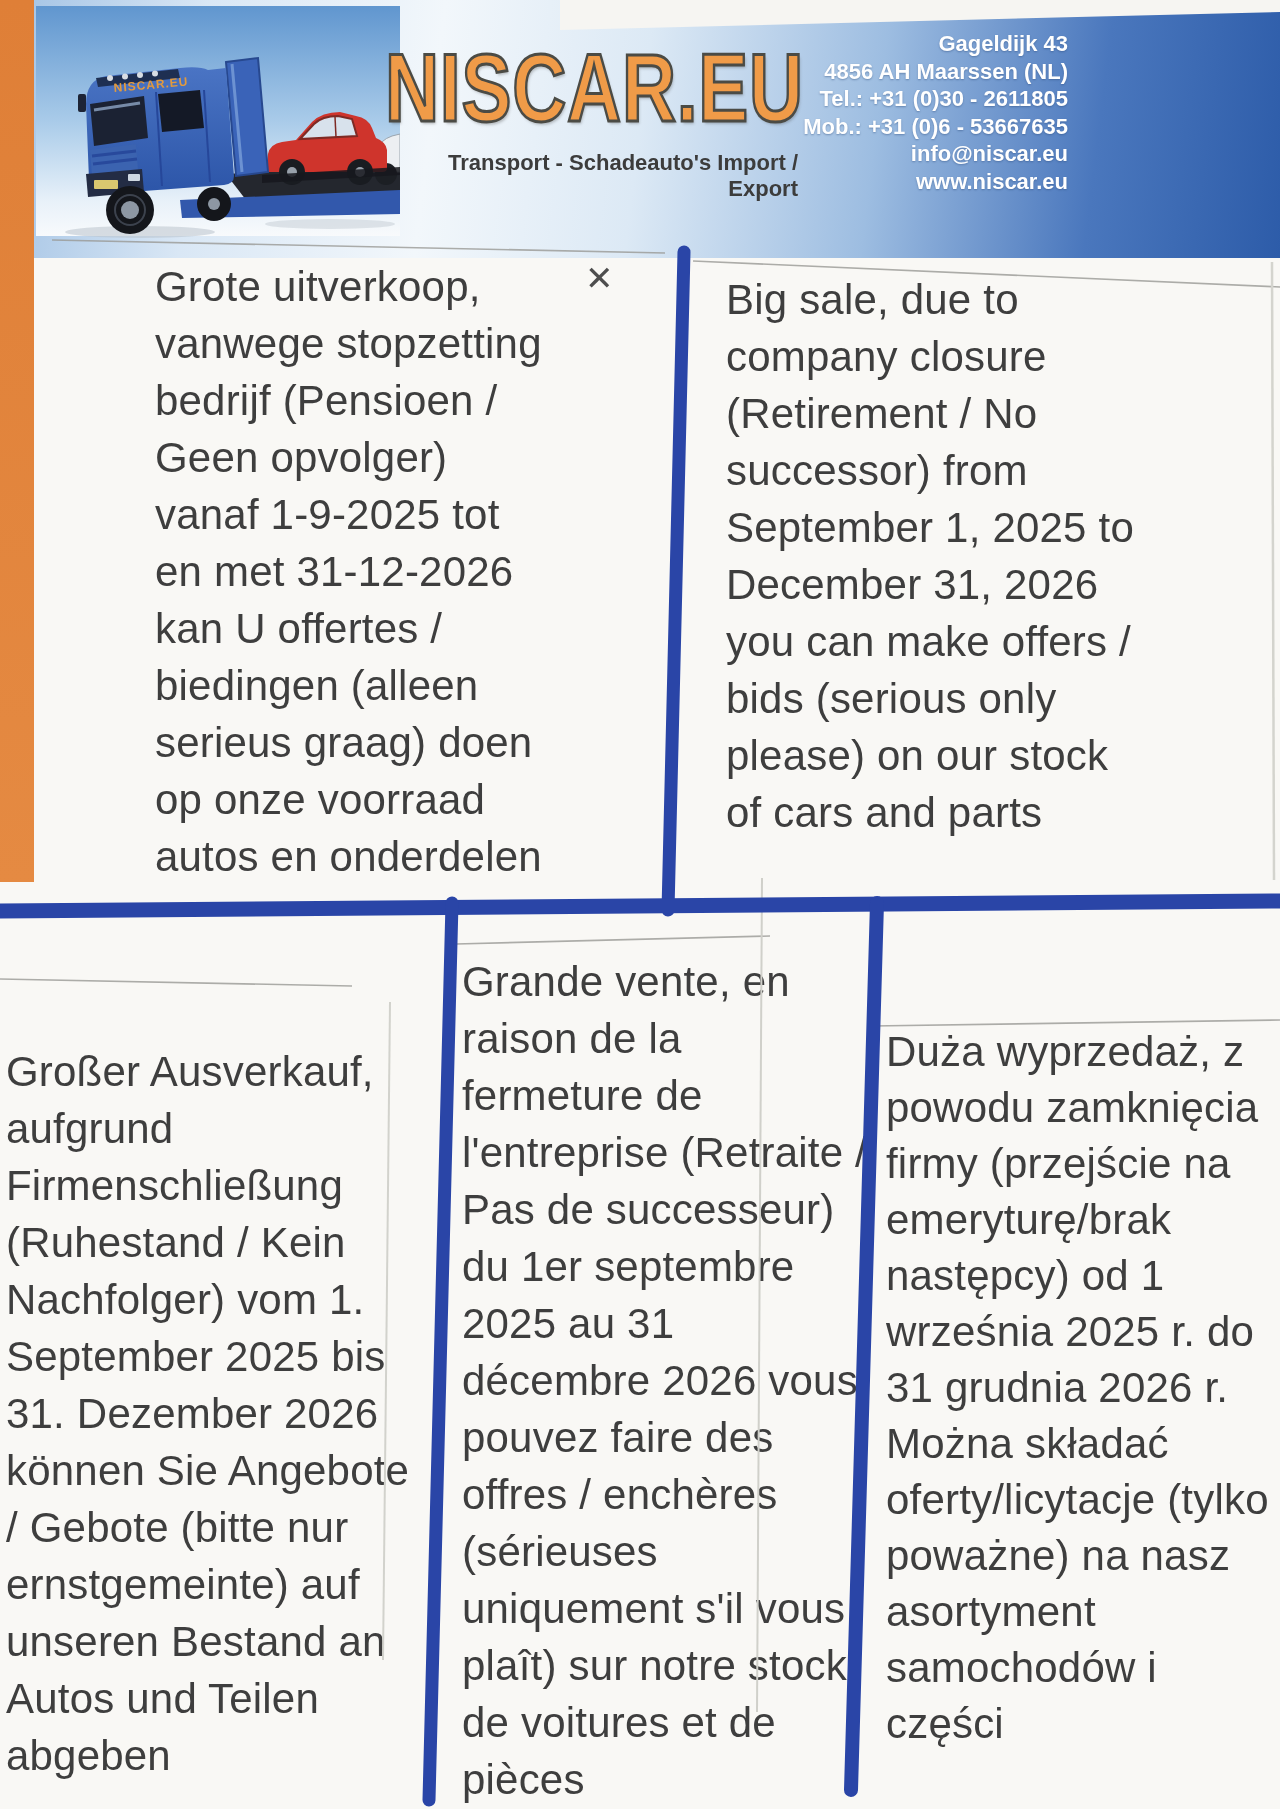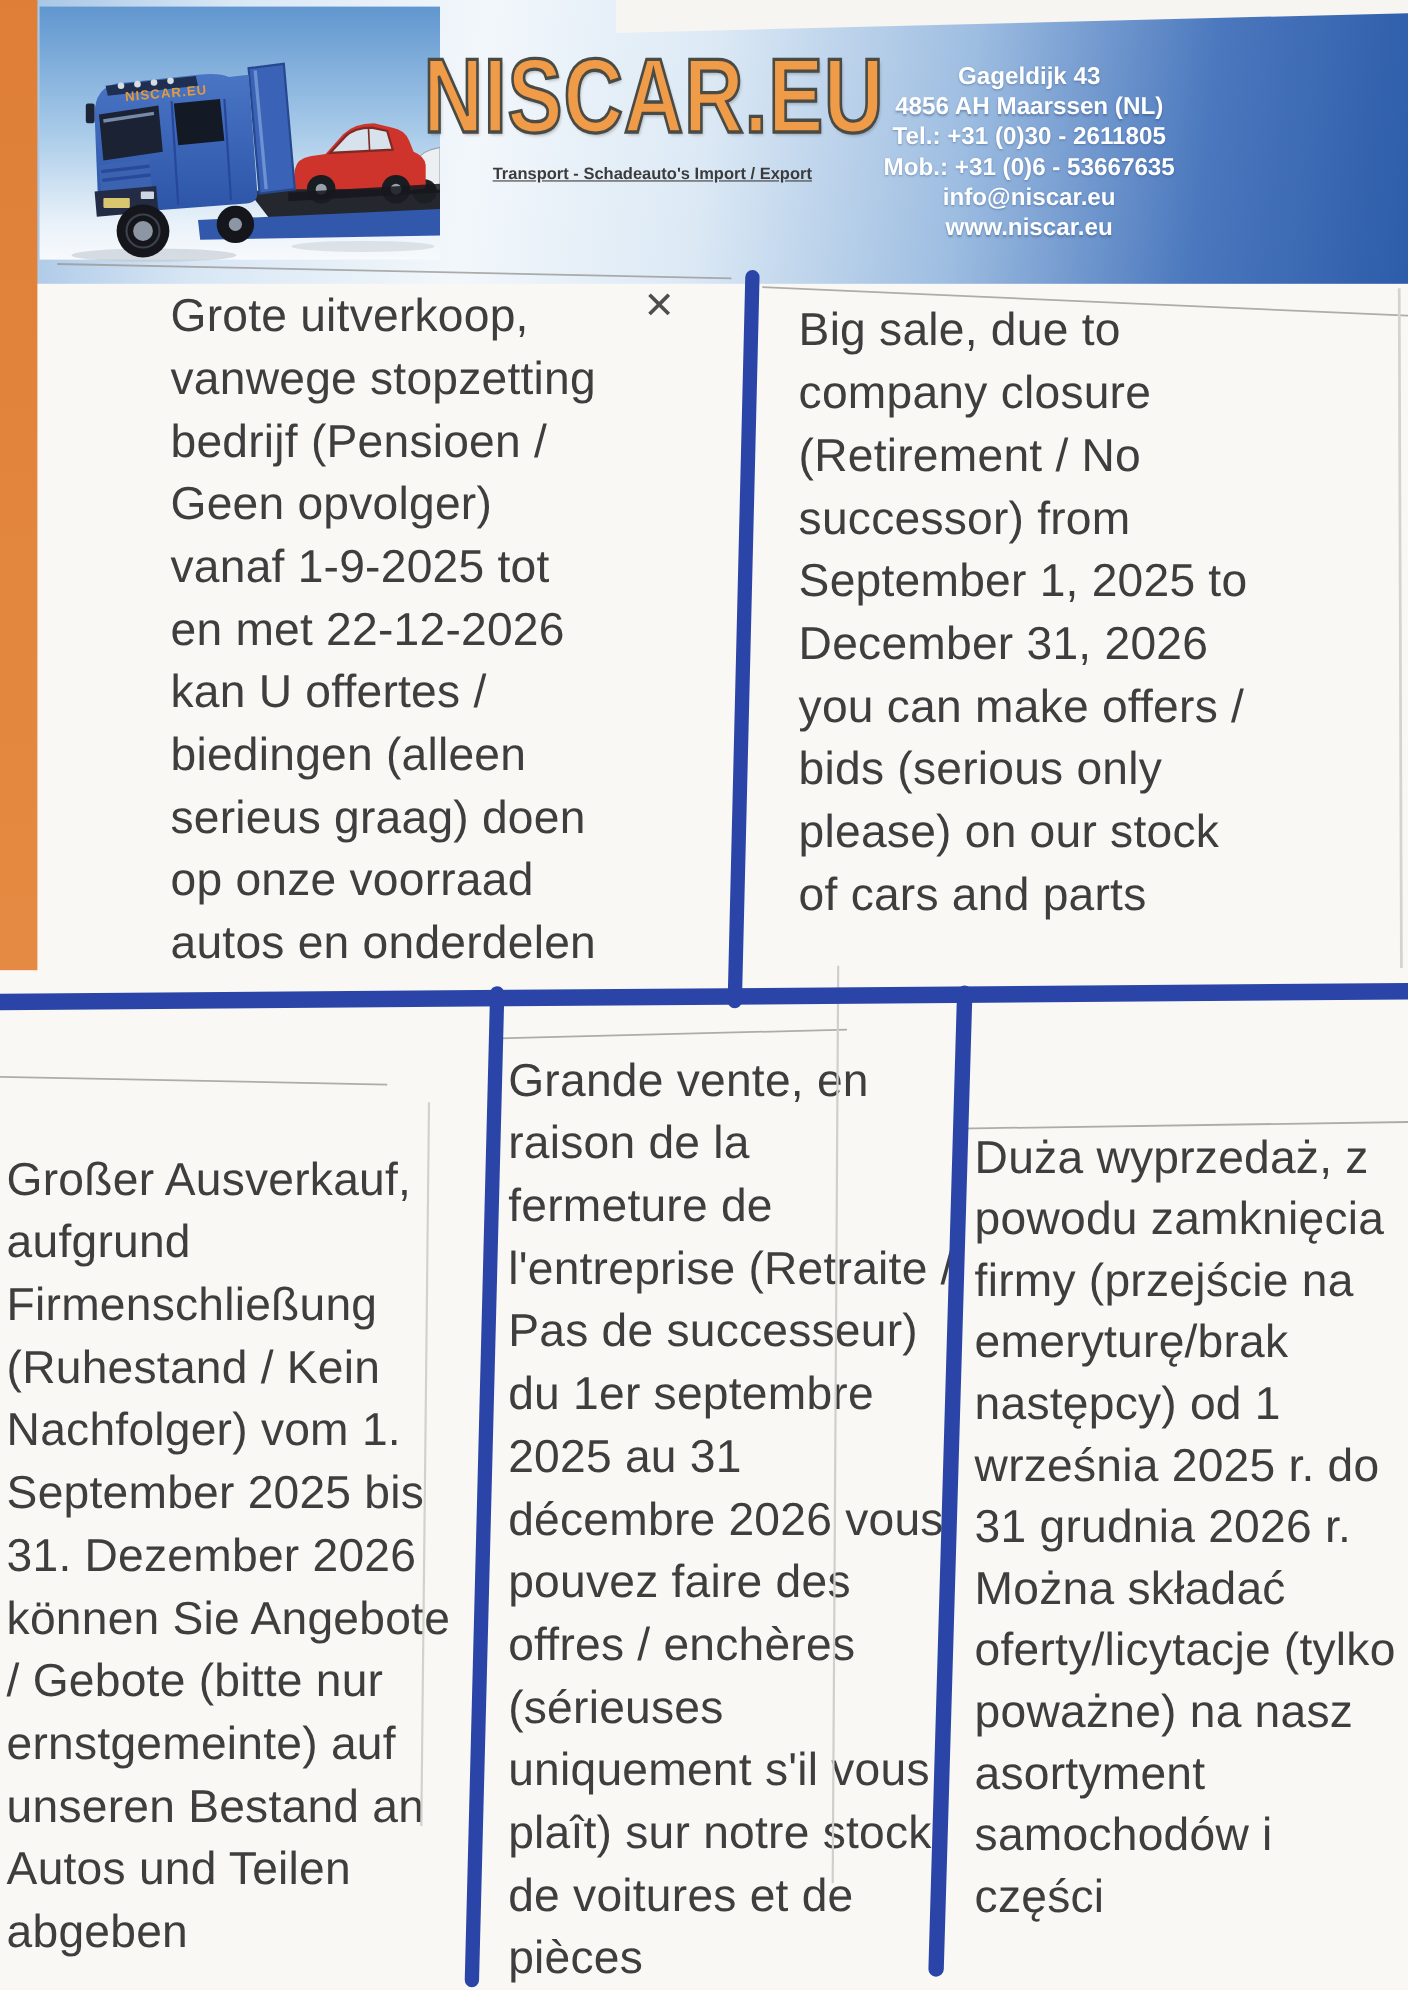--- a/index.html
+++ b/index.html
@@ -10,24 +10,24 @@
     background:linear-gradient(97deg,#9fc0e3 0%,#d9e7f5 16%,#f2f7fb 34%,#dce9f5 50%,
                #9dbde1 68%,#4a77bd 85%,#2d5ca9 100%);}
   .scan-wedge{position:absolute;left:560px;top:0;width:720px;height:30px;background:#f6f5f2;
     clip-path:polygon(0 0,100% 0,100% 40%,0 100%);}
   .orange-bar{position:absolute;left:0;top:0;width:34px;height:882px;
     background:linear-gradient(to bottom,#df7f37,#e58a42);}
   .truck-svg{position:absolute;left:30px;top:4px;}
   .logo{position:absolute;left:385px;top:40px;font-size:96px;font-weight:bold;line-height:1;
     color:#f09b48;-webkit-text-stroke:3px #4b4b45;transform:scaleX(0.78);transform-origin:left top;
     text-shadow:2px 3px 3px rgba(70,70,70,.3);letter-spacing:1px;white-space:nowrap;}
-  .tagline{position:absolute;left:388px;top:150px;width:410px;text-align:center;
-    font-size:15px;font-weight:bold;color:#3c3c3c;text-decoration:underline;}
-  .contact{position:absolute;right:212px;top:30px;text-align:center;font-size:22px;
-    line-height:27.5px;font-weight:bold;color:#ffffff;text-shadow:0 1px 2px rgba(40,70,120,.45);margin-top:25px;}
+  .tagline{position:absolute;left:388px;top:150px;width:410px;text-align:right;
+    font-size:22px;font-weight:bold;color:#3c3c3c;}
+  .contact{position:absolute;right:212px;top:30px;text-align:right;font-size:22px;
+    line-height:27.5px;font-weight:bold;color:#ffffff;text-shadow:0 1px 2px rgba(40,70,120,.45);}
   
   .block{position:absolute;font-size:42px;line-height:57px;color:#3e3e3e;
     white-space:pre-line;letter-spacing:.2px;}
   #block-nl{left:155px;top:258px;width:540px;}
   #block-en{left:726px;top:271px;width:530px;}
   #block-de{left:6px;top:1003px;width:460px;margin-top:40px;}
   #block-fr{left:462px;top:953px;width:450px;}
   #block-pl{left:886px;top:1024px;width:400px;line-height:56px;}
   .close-x{position:absolute;left:585px;top:258px;font-size:34px;color:#4e4e4e;cursor:default;}
   .marks{position:absolute;left:0;top:0;pointer-events:none;}
@@ -119,21 +119,21 @@
     </div>
   </div>
 
   <div class="orange-bar"></div>
 
   <div class="block" id="block-nl">Grote uitverkoop,
 vanwege stopzetting
 bedrijf (Pensioen /
 Geen opvolger)
 vanaf 1-9-2025 tot
-en met 22-12-2026
+en met 31-12-2026
 kan U offertes /
 biedingen (alleen
 serieus graag) doen
 op onze voorraad
 autos en onderdelen</div>
   <div class="block" id="block-en">Big sale, due to
 company closure
 (Retirement / No
 successor) from
 September 1, 2025 to

